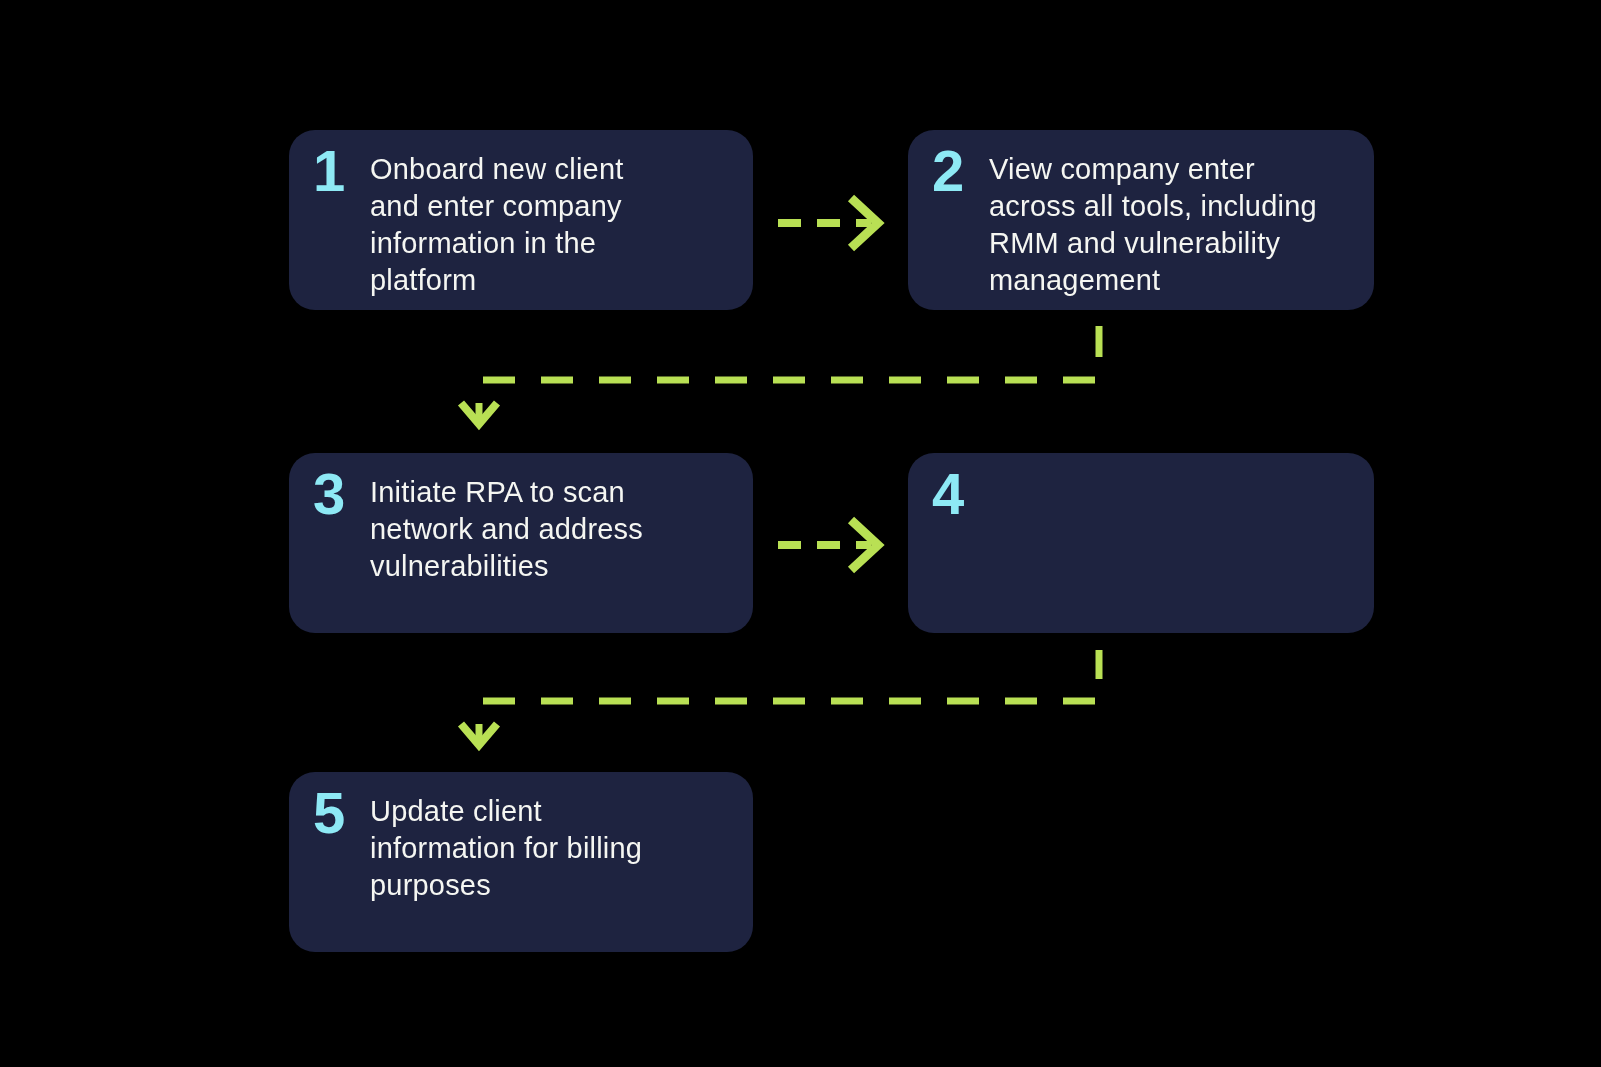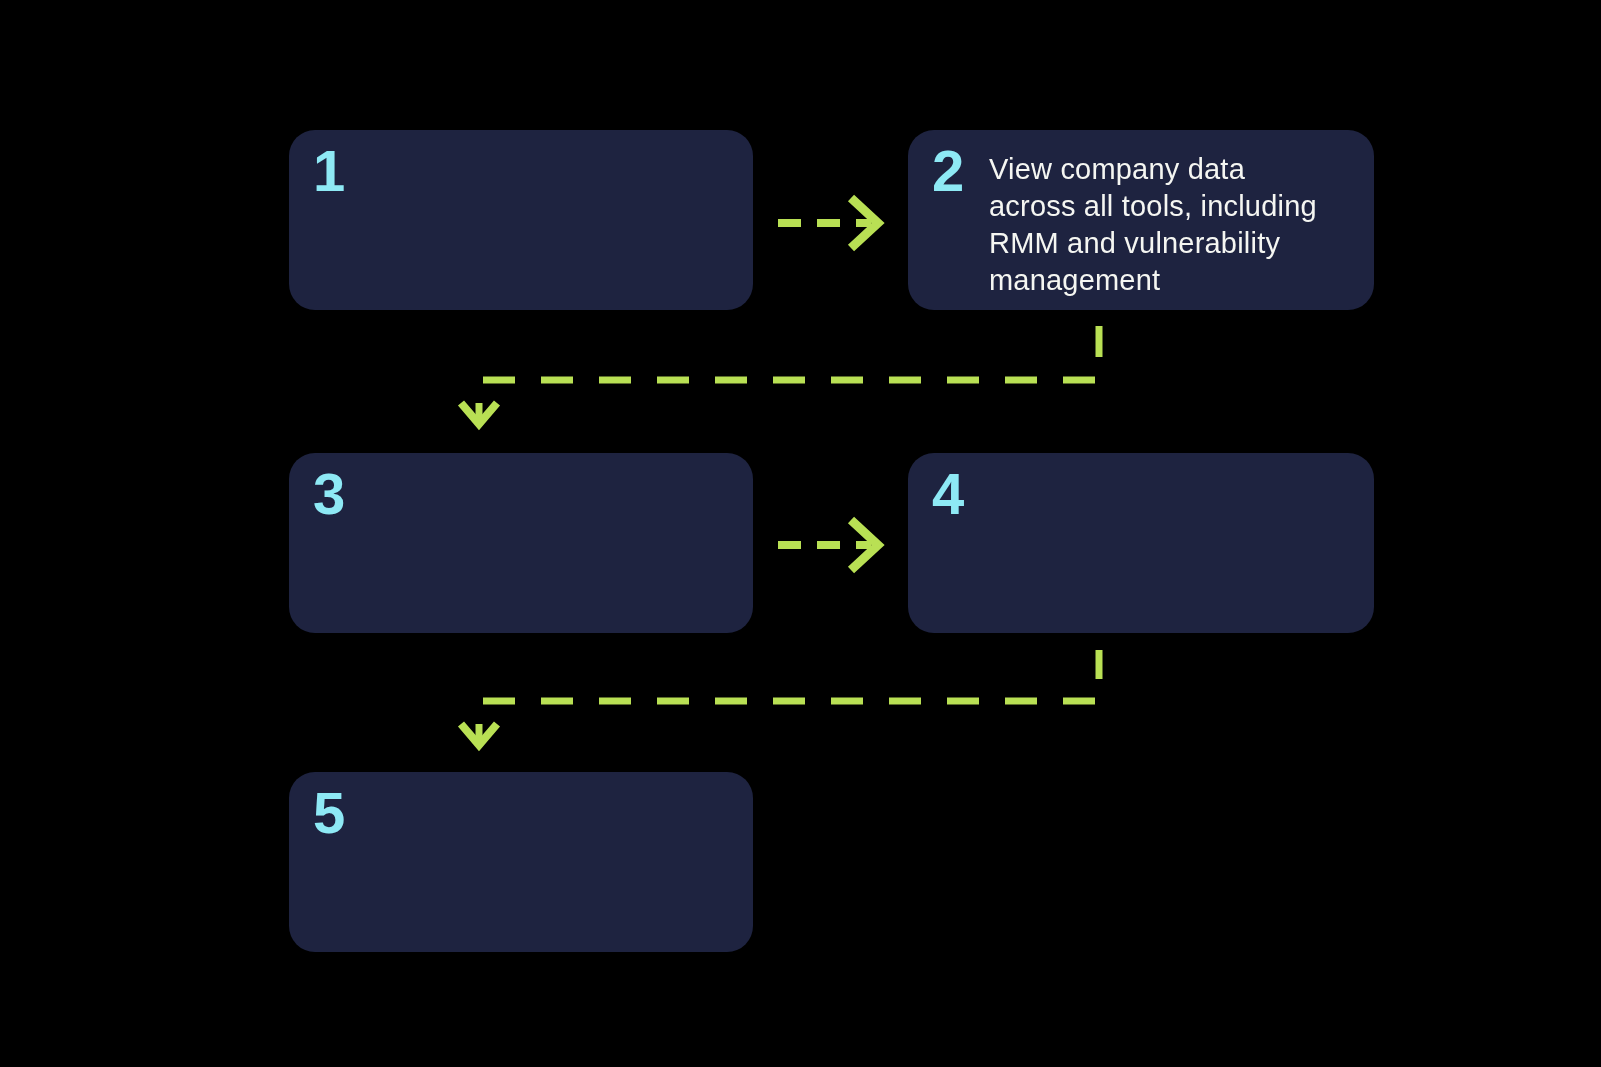--- a/index.html
+++ b/index.html
@@ -60,40 +60,50 @@
     fill: none;
   }
 </style>
 </head>
 <body>
 
 <div class="canvas">
 
   <div class="step-box box-1">
     <div class="num">1</div>
+    <div class="text">Onboard new client
+and enter company
+information in the
+platform</div>
   </div>
 
   <div class="step-box box-2">
     <div class="num">2</div>
-    <div class="text">View company data
+    <div class="text">View company enter
 across all tools, including
 RMM and vulnerability
 management</div>
   </div>
 
   <div class="step-box box-3">
     <div class="num">3</div>
+    <div class="text">Initiate RPA to scan
+network and address
+vulnerabilities</div>
   </div>
 
   <div class="step-box box-4">
     <div class="num">4</div>
   </div>
 
   <div class="step-box box-5">
     <div class="num">5</div>
+    <div class="text">Update client
+information for billing
+purposes</div>
   </div>
 
   <svg class="connector-layer" viewBox="0 0 1601 1067">
 
     <g>
       <line x1="778" y1="223" x2="801" y2="223" stroke-width="8"></line>
       <line x1="817" y1="223" x2="840" y2="223" stroke-width="8"></line>
       <line x1="856" y1="223" x2="871" y2="223" stroke-width="8"></line>
       <polyline points="851,198 878,223 851,248" stroke-width="9"></polyline>
     </g>

